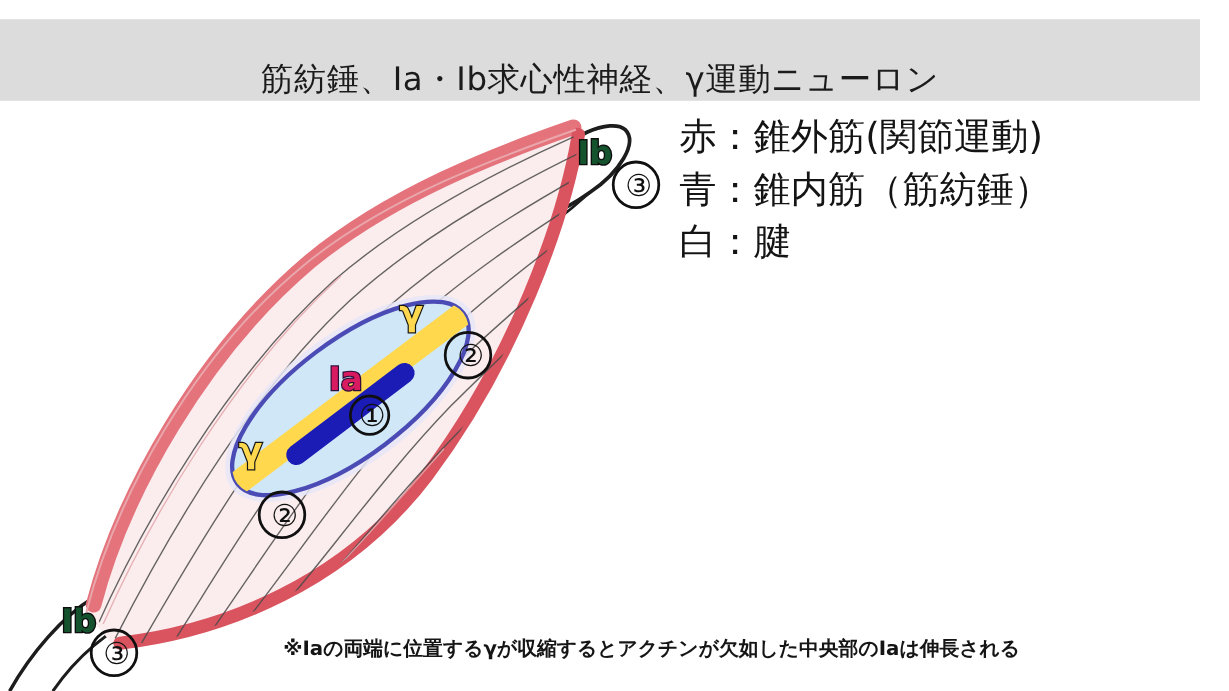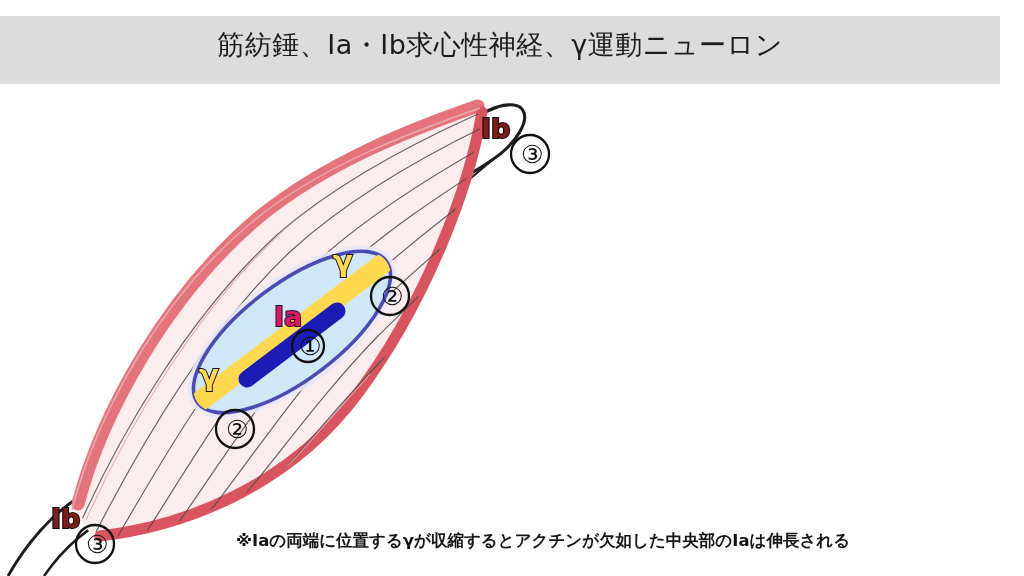--- a/index.html
+++ b/index.html
@@ -12,37 +12,37 @@
     position:relative;
   }
   #root{position:relative;width:1024px;height:576px;}
 
   
   .title-band{
     position:absolute;left:0;top:16px;width:1000px;height:68px;
     background:#dcdcdc;
   }
   .title-text{
-    position:absolute;left:0;top:11px;width:1000px;height:68px;
+    position:absolute;left:0;top:32px;width:1000px;height:68px;
     display:flex;align-items:center;justify-content:center;
     font-size:27px;color:#1b1b1b;letter-spacing:.5px;
     font-family:"DejaVu Sans","Liberation Sans",sans-serif;
     white-space:nowrap;
   }
 
   
   .diagram{position:absolute;left:0;top:84px;width:560px;height:492px;}
   .diagram svg{display:block;}
 
   
   .lbl{position:absolute;font-family:"DejaVu Sans","Liberation Sans",sans-serif;
        font-weight:bold;line-height:1;white-space:nowrap;}
 
   .ib-lbl{
-    font-size:27px;color:#7f1d1d;
+    font-size:27px;color:#14532d;
     -webkit-text-stroke:2.2px #0d0d0d;
     paint-order:stroke fill;
   }
   .ia-lbl{
     font-size:27px;color:#d81b60;
     -webkit-text-stroke:2px #2a0d3a;
     paint-order:stroke fill;
   }
   .gamma-lbl{
     font-size:29px;color:#ffd84d;
@@ -184,17 +184,22 @@
     <span class="lbl ia-lbl" style="left:274px;top:219px;">Ia</span>
     <span class="lbl circ-num" style="left:299px;top:250px;">①</span>
 
     <span class="lbl gamma-lbl" style="left:333px;top:163px;">γ</span>
     <span class="lbl gamma-lbl" style="left:199px;top:277px;">γ</span>
 
     <span class="lbl circ-num" style="left:381px;top:200px;">②</span>
     <span class="lbl circ-num" style="left:226px;top:333px;">②</span>
   </div>
 
+  <div class="legend">
+    <div class="legend-row">赤：錐外筋(関節運動)</div>
+    <div class="legend-row">青：錐内筋（筋紡錘）</div>
+    <div class="legend-row">白：腱</div>
+  </div>
 
 
   <div class="footnote">※Iaの両端に位置するγが収縮するとアクチンが欠如した中央部のIaは伸長される</div>
 
 </div>
 
 </body></html>

